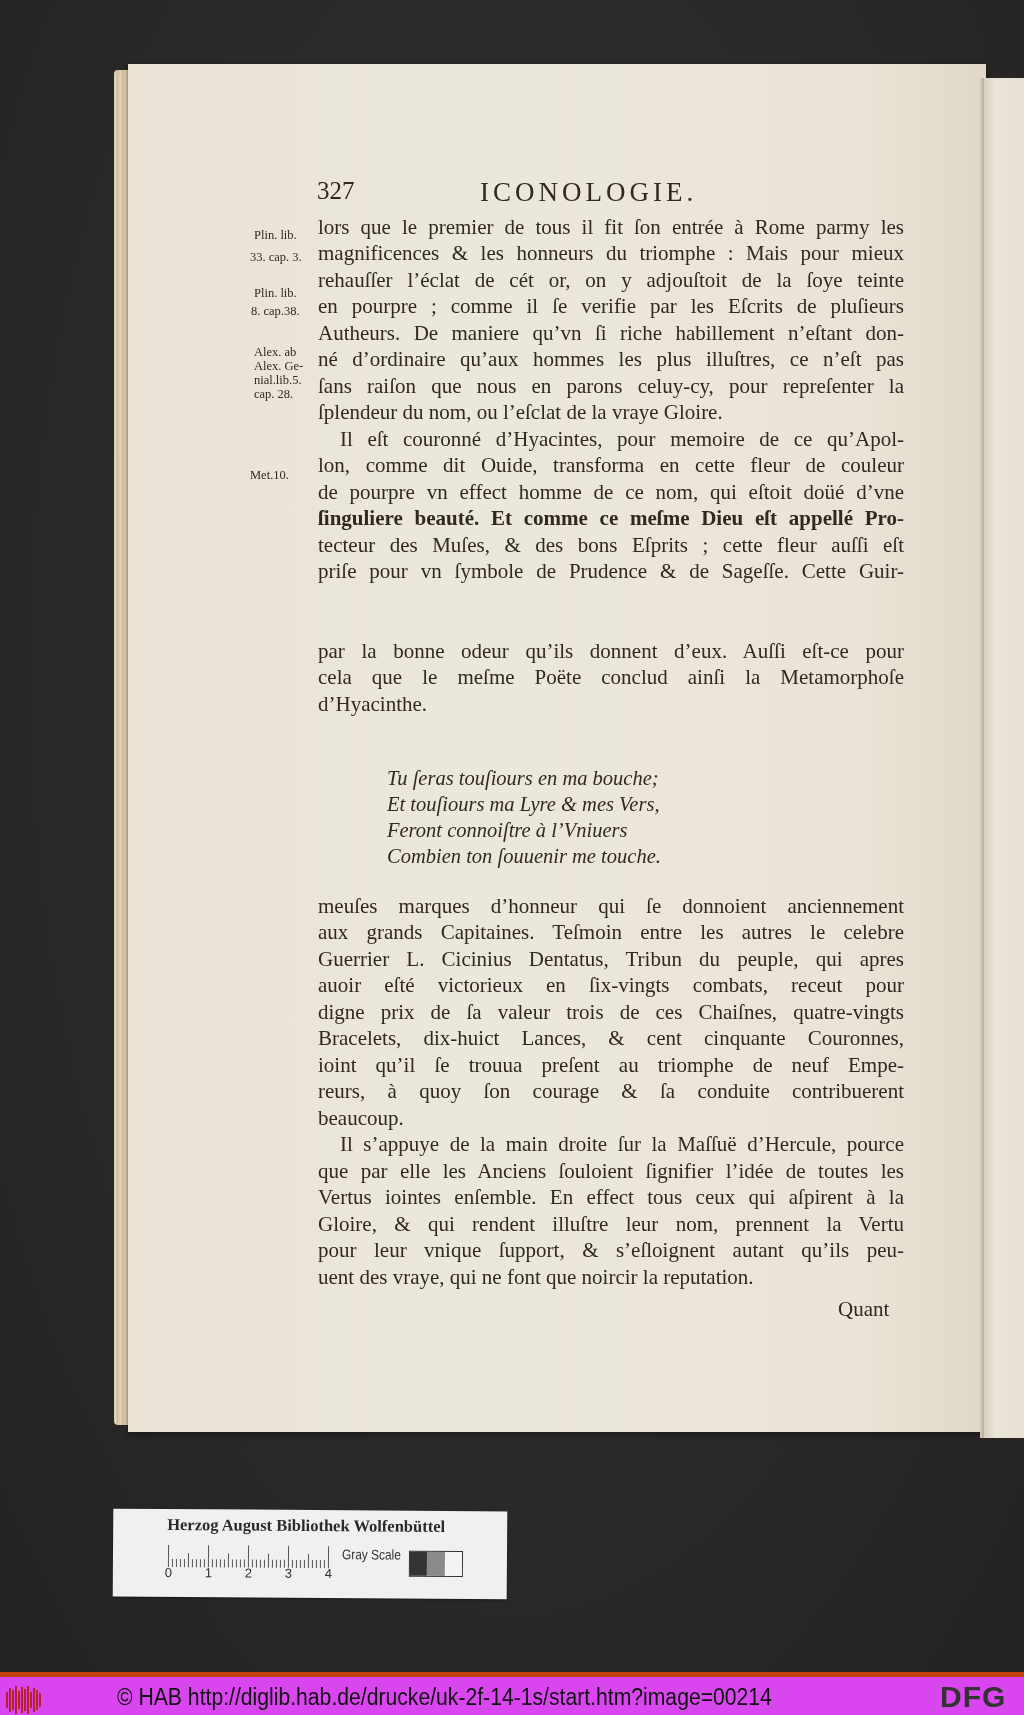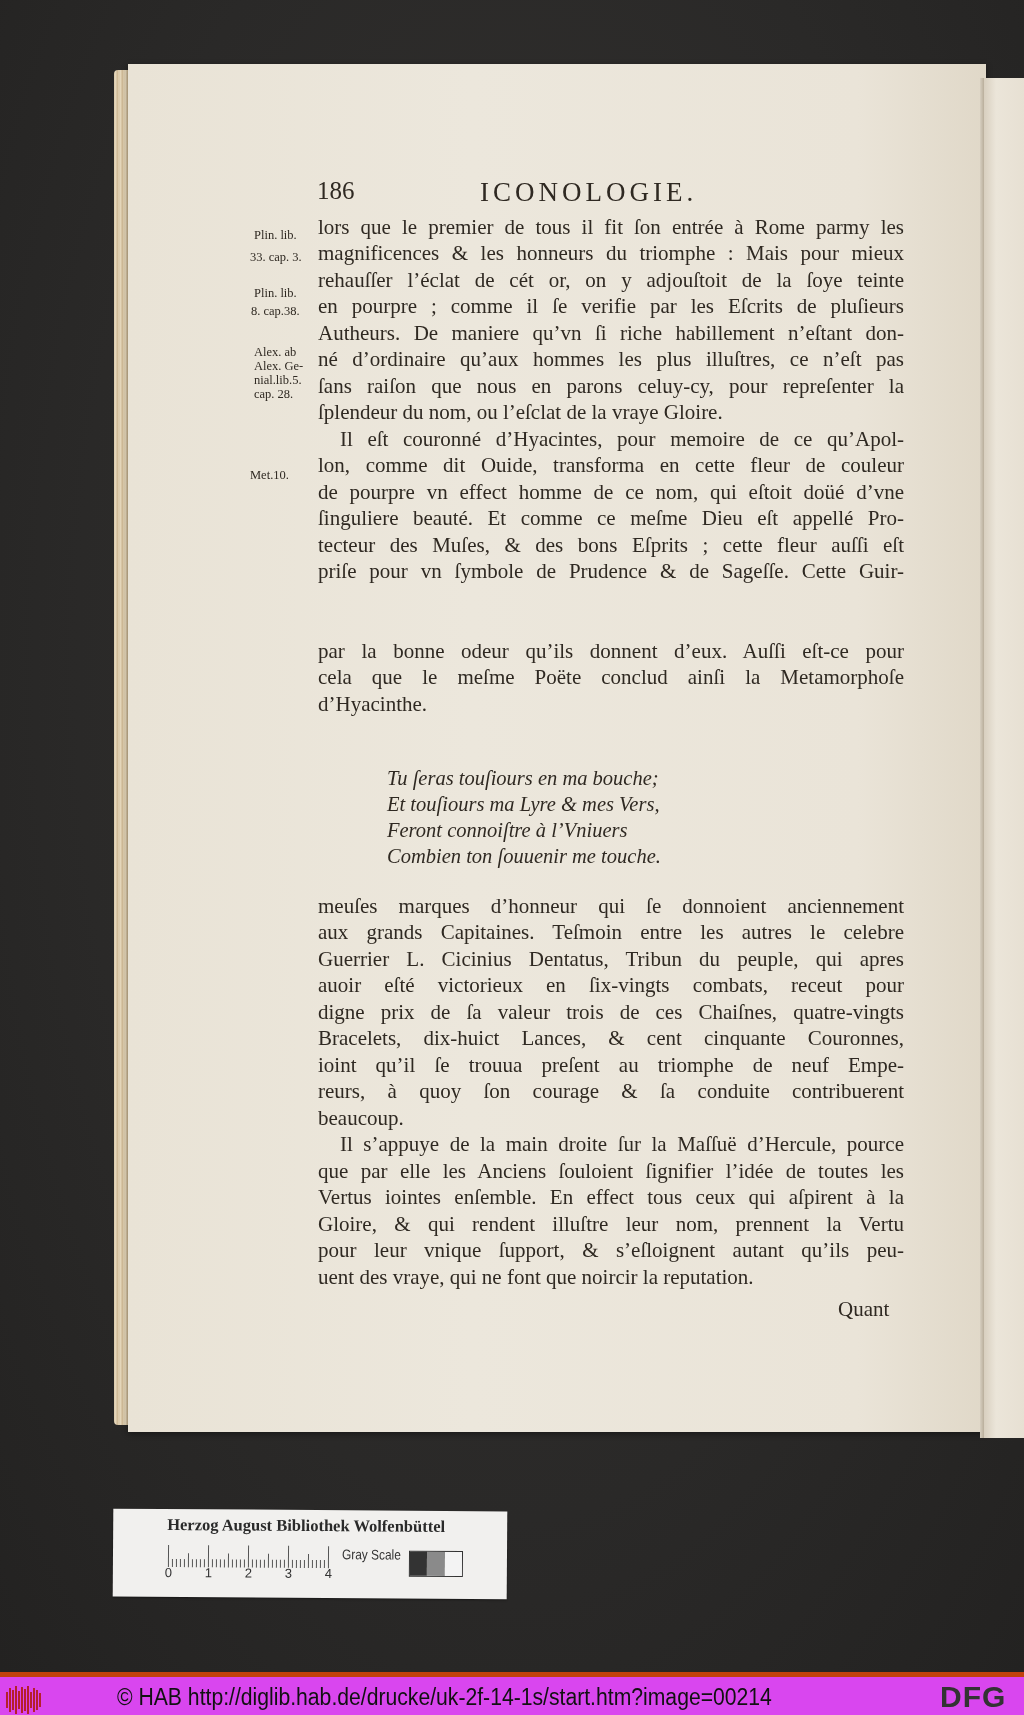--- a/index.html
+++ b/index.html
@@ -116,21 +116,21 @@
 <body>
 
 <div class="bg-dark"></div>
 <div class="page-edges"></div>
 <div class="page"></div>
 <div class="gutter"></div>
 <div class="right-page"></div>
 
 <div class="text-layer">
   <div class="running-head">
-    <span class="page-num">186</span>
+    <span class="page-num">327</span>
     <span class="head-title">ICONOLOGIE.</span>
   </div>
 
   <div class="margin-note" style="left:254px;top:228px;">
     <div>Plin. lib.</div>
   </div>
   <div class="margin-note" style="left:250px;top:250px;">
     <div>33. cap. 3.</div>
   </div>
   <div class="margin-note" style="left:254px;top:286px;">
@@ -153,21 +153,21 @@
   <div class="body-line" style="top:240px;">magnificences &amp; les honneurs du triomphe : Mais pour mieux</div>
   <div class="body-line" style="top:267px;">rehauſſer l’éclat de cét or, on y adjouſtoit de la ſoye teinte</div>
   <div class="body-line" style="top:293px;">en pourpre ; comme il ſe verifie par les Eſcrits de pluſieurs</div>
   <div class="body-line" style="top:320px;">Autheurs. De maniere qu’vn ſi riche habillement n’eſtant don-</div>
   <div class="body-line" style="top:346px;">né d’ordinaire qu’aux hommes les plus illuſtres, ce n’eſt pas</div>
   <div class="body-line" style="top:373px;">ſans raiſon que nous en parons celuy-cy, pour repreſenter la</div>
   <div class="body-line last" style="top:399px;">ſplendeur du nom, ou l’eſclat de la vraye Gloire.</div>
   <div class="body-line indent" style="top:426px;">Il eſt couronné d’Hyacintes, pour memoire de ce qu’Apol-</div>
   <div class="body-line" style="top:452px;">lon, comme dit Ouide, transforma en cette fleur de couleur</div>
   <div class="body-line" style="top:479px;">de pourpre vn effect homme de ce nom, qui eſtoit doüé d’vne</div>
-  <div class="body-line" style="top:505px;">ſinguliere beauté. Et comme ce meſme Dieu eſt appellé Pro-</div>
+  <div class="body-line" style="top:505px;font-weight:bold;">ſinguliere beauté. Et comme ce meſme Dieu eſt appellé Pro-</div>
   <div class="body-line" style="top:532px;">tecteur des Muſes, &amp; des bons Eſprits ; cette fleur auſſi eſt</div>
   <div class="body-line" style="top:558px;">priſe pour vn ſymbole de Prudence &amp; de Sageſſe. Cette Guir-</div>
   <div class="body-line" style="top:638px;">par la bonne odeur qu’ils donnent d’eux. Auſſi eſt-ce pour</div>
   <div class="body-line" style="top:664px;">cela que le meſme Poëte conclud ainſi la Metamorphoſe</div>
   <div class="body-line last" style="top:691px;">d’Hyacinthe.</div>
 
   <div class="verse-line" style="top:743px;">Tu ſeras touſiours en ma bouche;</div>
   <div class="verse-line" style="top:769px;">Et touſiours ma Lyre &amp; mes Vers,</div>
   <div class="verse-line" style="top:795px;">Feront connoiſtre à l’Vniuers</div>
   <div class="verse-line" style="top:821px;">Combien ton ſouuenir me touche.</div>

